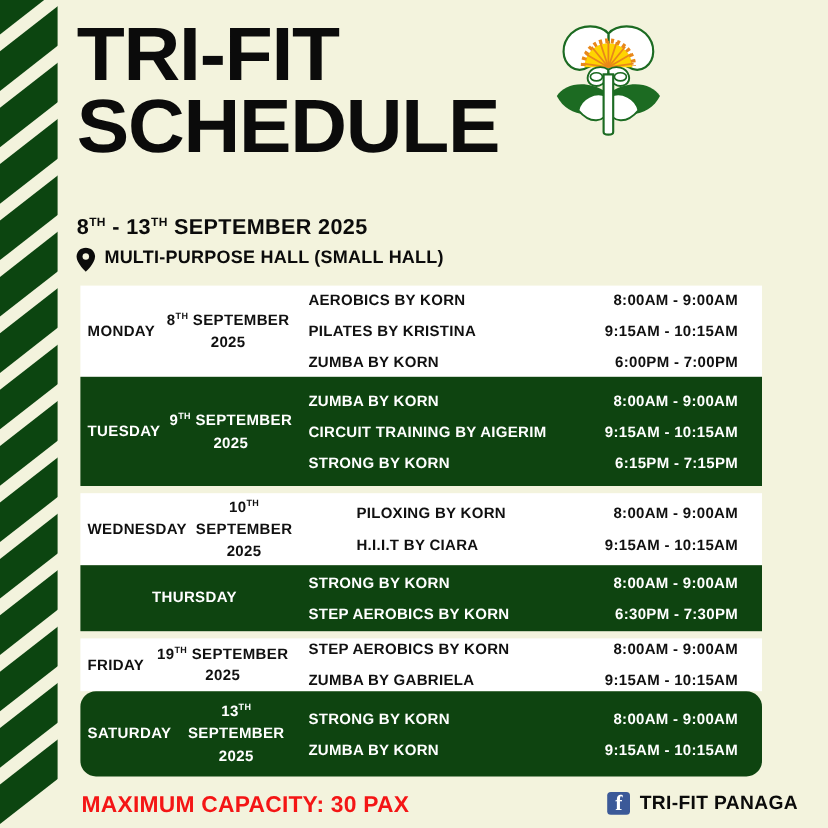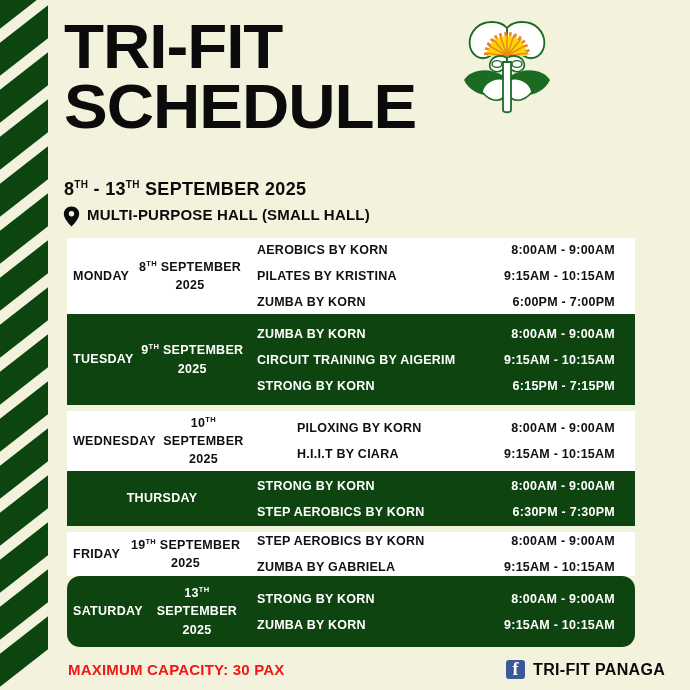--- a/index.html
+++ b/index.html
@@ -183,21 +183,21 @@
     position: absolute;
     left: 0;
     top: 658px;
     width: 690px;
     height: 32px;
   }
   #max-capacity {
     position: absolute;
     left: 68px;
     top: 3px;
-    font-size: 15px;
+    font-size: 19px;
     font-weight: bold;
     letter-spacing: 0.2px;
     color: #F41515;
     white-space: nowrap;
   }
   #social {
     position: absolute;
     right: 25px;
     top: 2px;
     display: flex;

